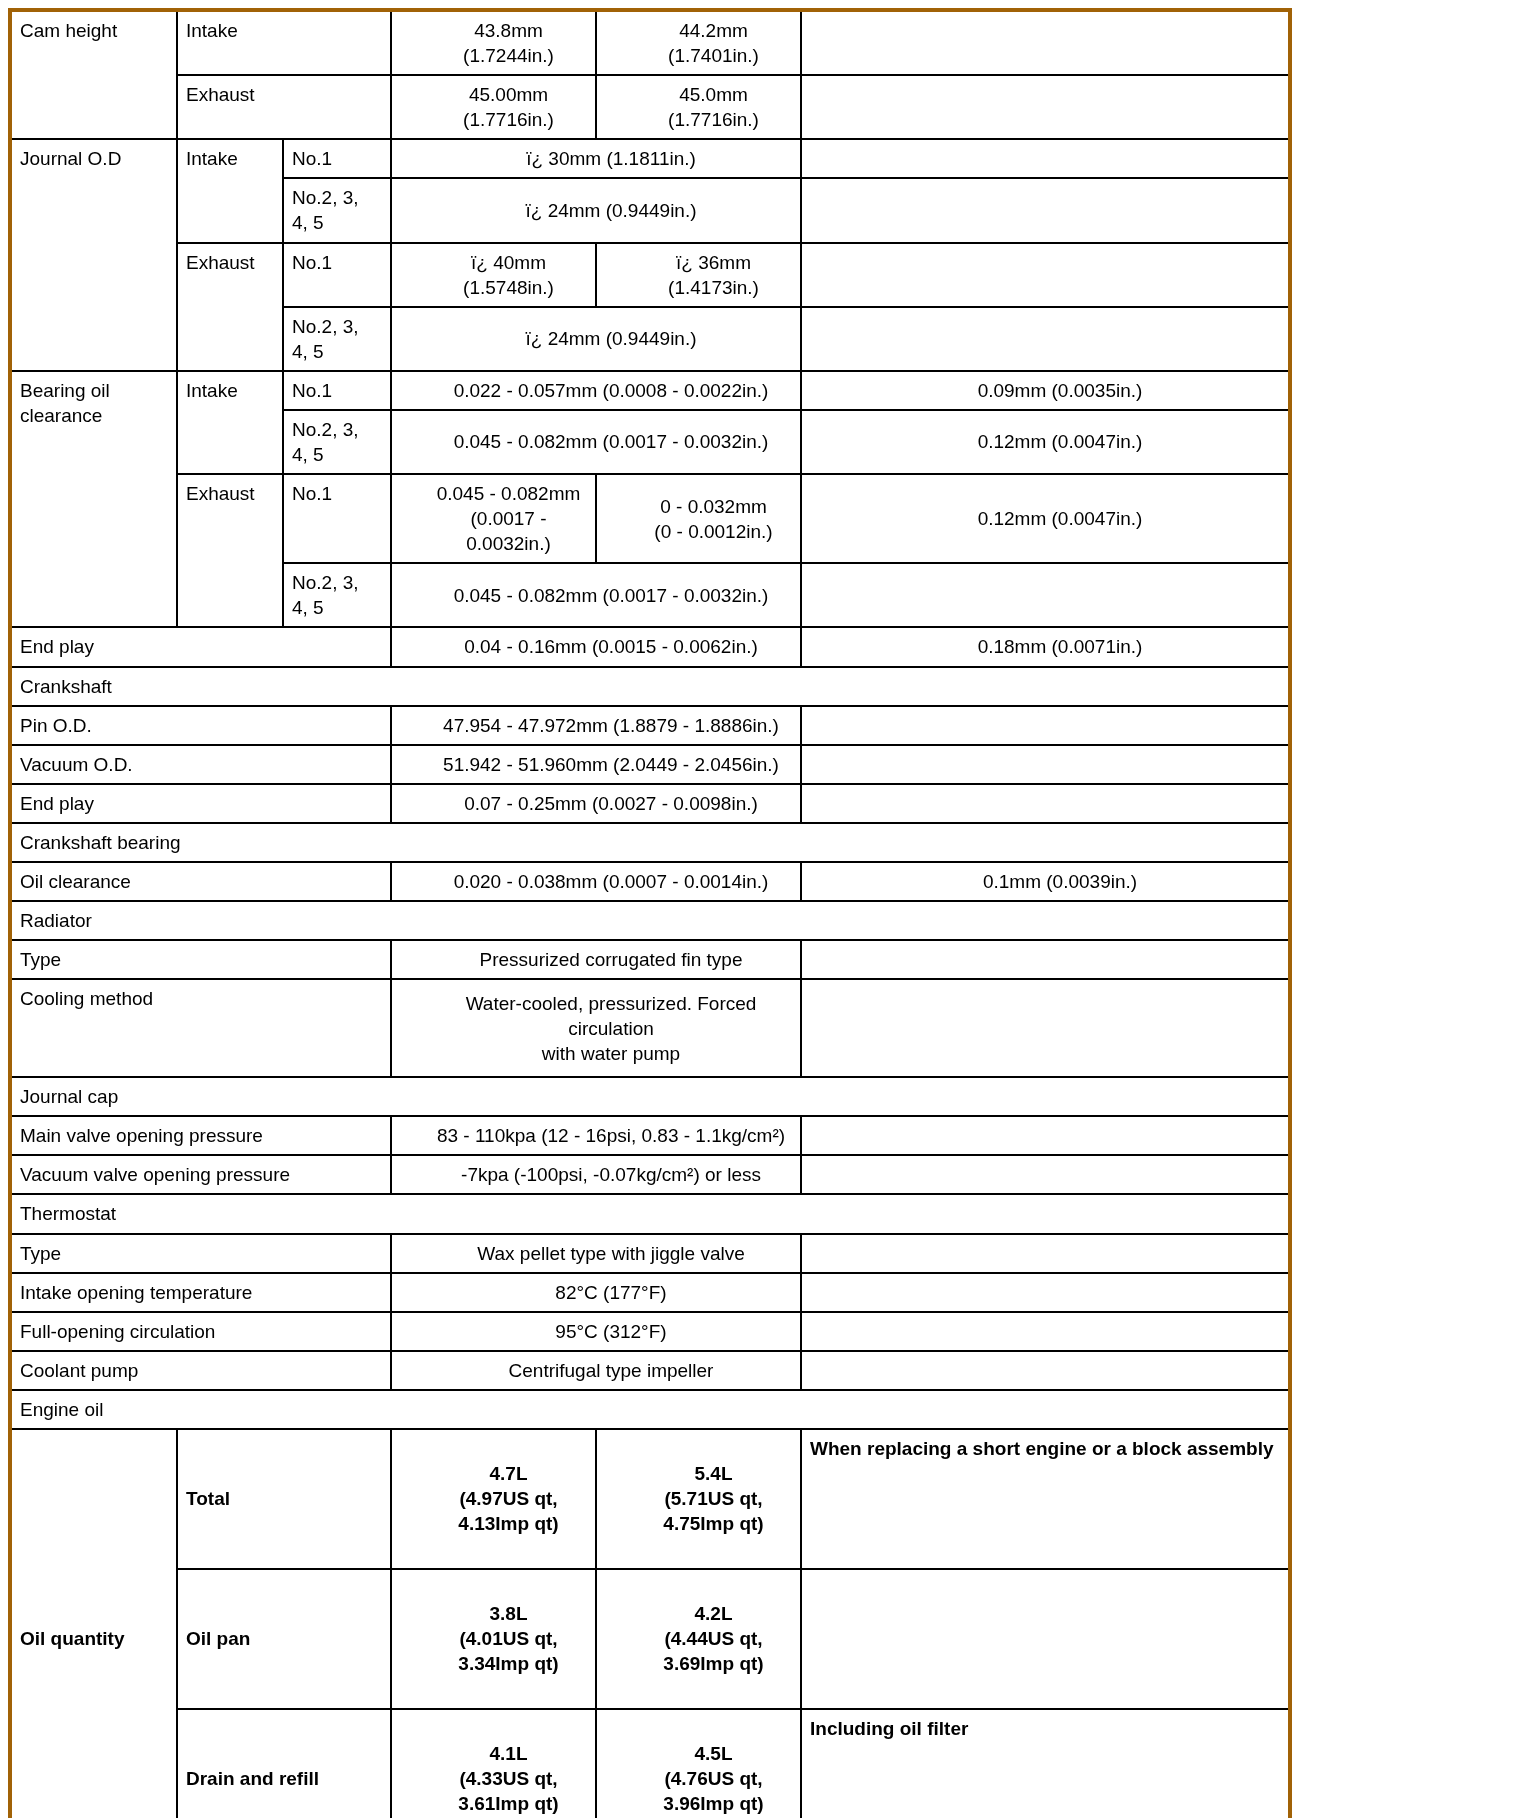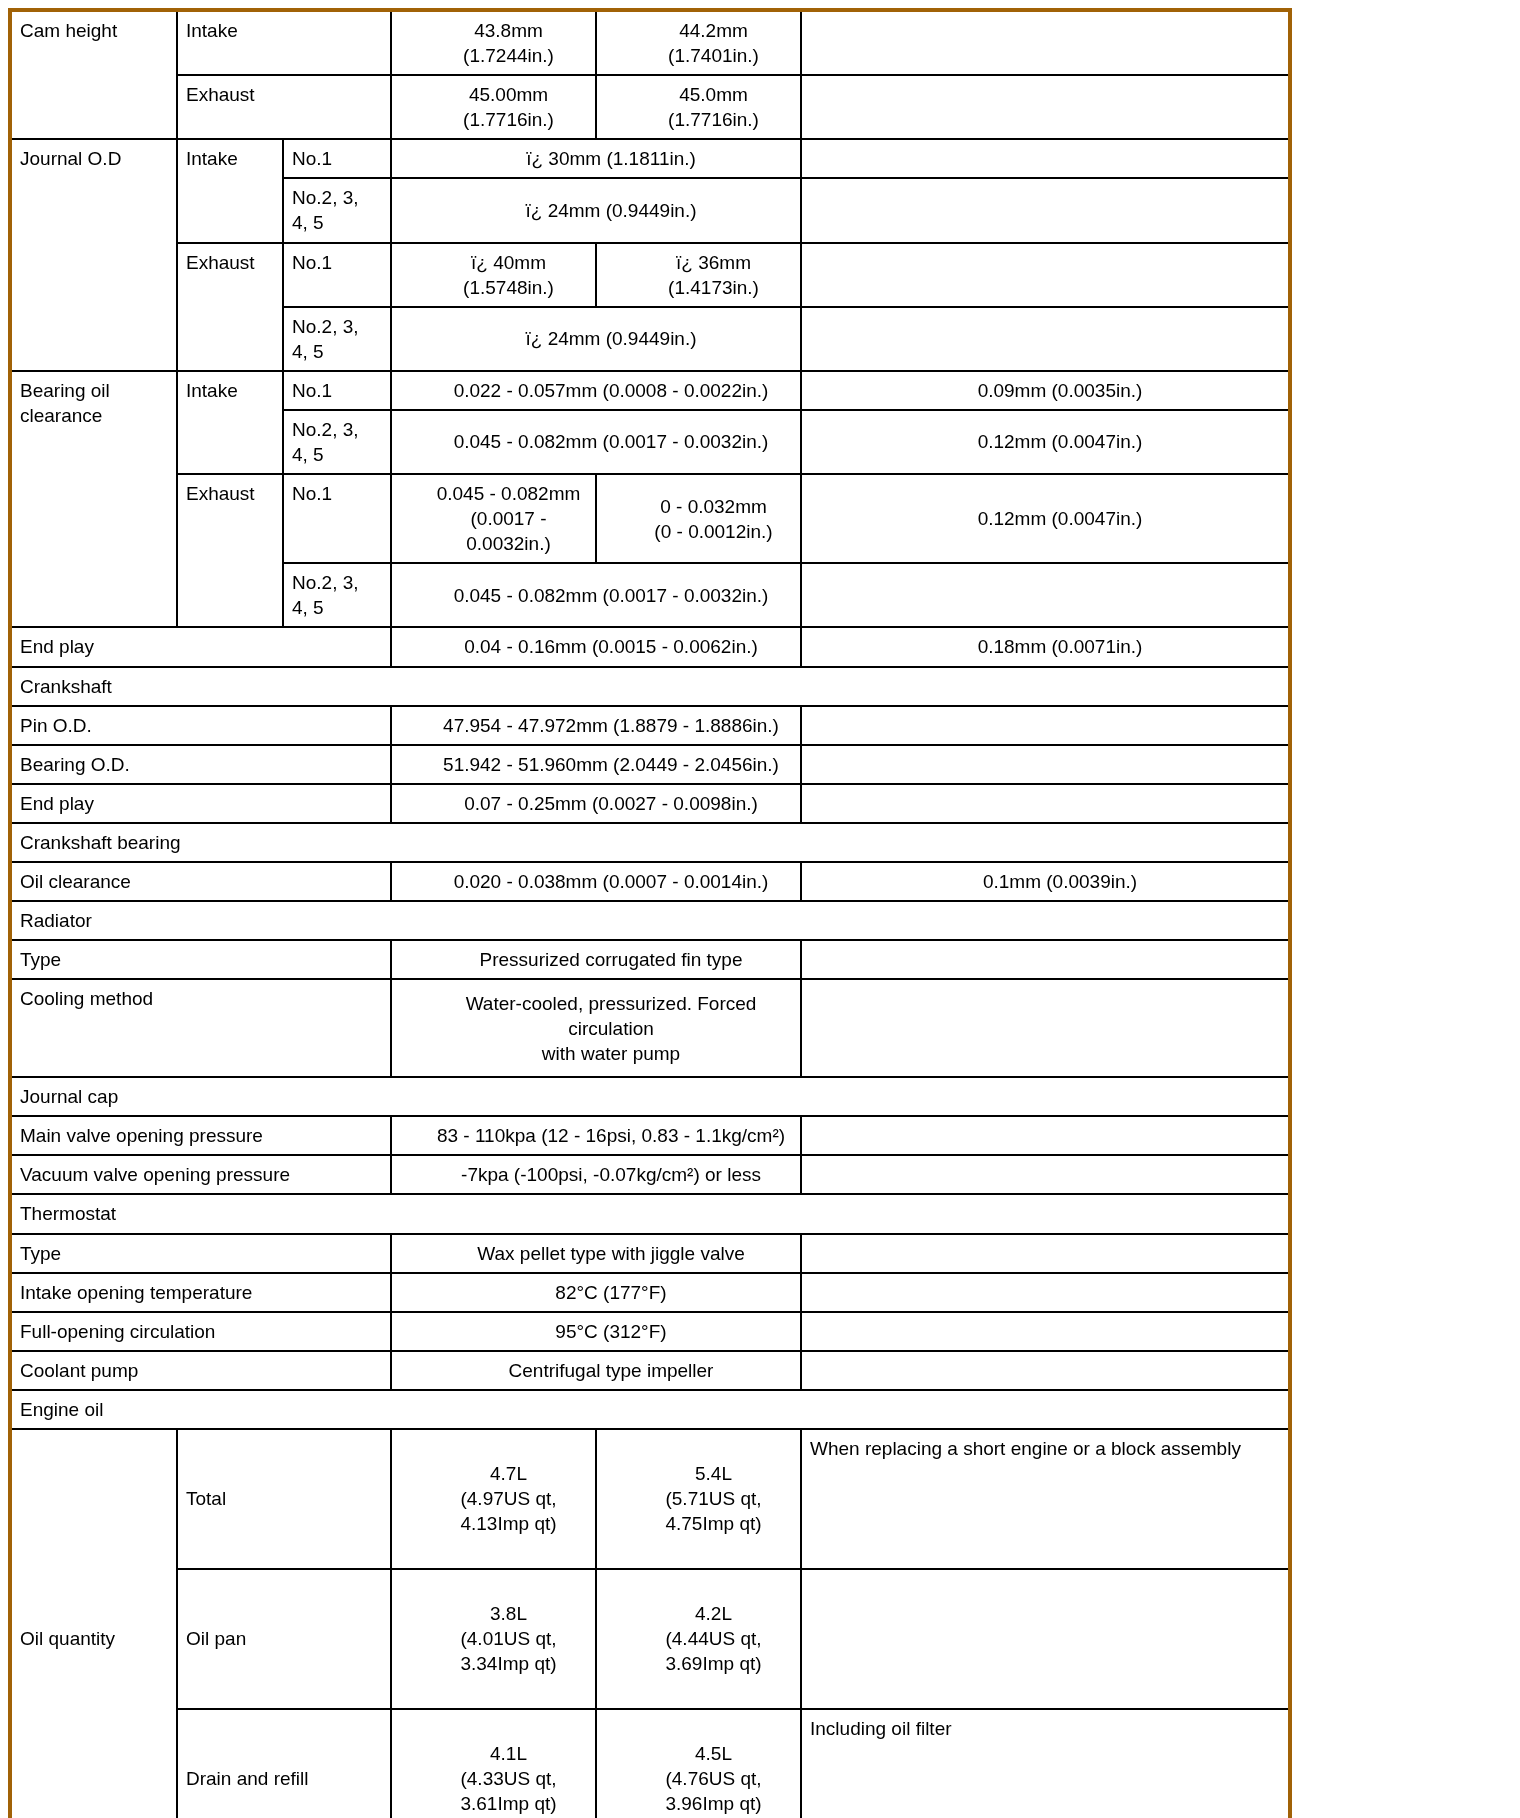--- a/index.html
+++ b/index.html
@@ -24,21 +24,21 @@
     vertical-align: middle;
     white-space: pre-line;
     overflow-wrap: break-word;
   }
   td.lbl { text-align: left; }
   td.val { text-align: center; padding-left: 38px; }
   td.top { vertical-align: top; }
   td.section { font-weight: normal; text-align: left; }
   td.note { text-align: left; vertical-align: top; }
   tr.r-cool td { height: 98px; margin-top: 12px; }
-  tr.r-oil td { height: 140px; }
+  tr.r-oil td { height: 140px; font-weight: bold; }
 </style>
 </head>
 <body>
 
 <div class="page">
 <table class="specs">
 <colgroup>
   <col style="width:167px">
         <col style="width:106px">
         <col style="width:108px">
@@ -129,21 +129,21 @@
 
   <tr>
     <td class="section" colspan="6">Crankshaft</td>
   </tr>
   <tr>
     <td class="lbl" colspan="3">Pin O.D.</td>
     <td class="val" colspan="2">47.954 - 47.972mm (1.8879 - 1.8886in.)</td>
     <td class="val"></td>
   </tr>
   <tr>
-    <td class="lbl" colspan="3">Bearing O.D.</td>
+    <td class="lbl" colspan="3">Vacuum O.D.</td>
     <td class="val" colspan="2">51.942 - 51.960mm (2.0449 - 2.0456in.)</td>
     <td class="val"></td>
   </tr>
   <tr>
     <td class="lbl" colspan="3">End play</td>
     <td class="val" colspan="2">0.07 - 0.25mm (0.0027 - 0.0098in.)</td>
     <td class="val"></td>
   </tr>
 
   <tr>

